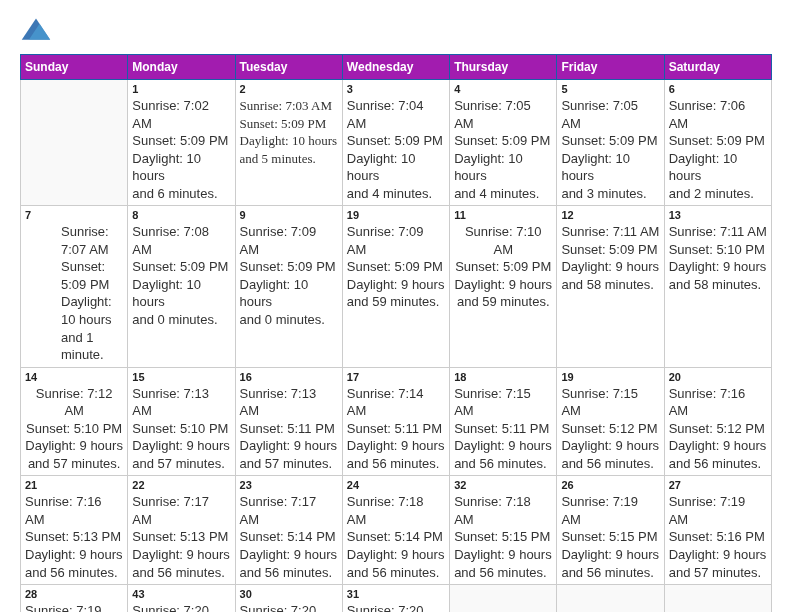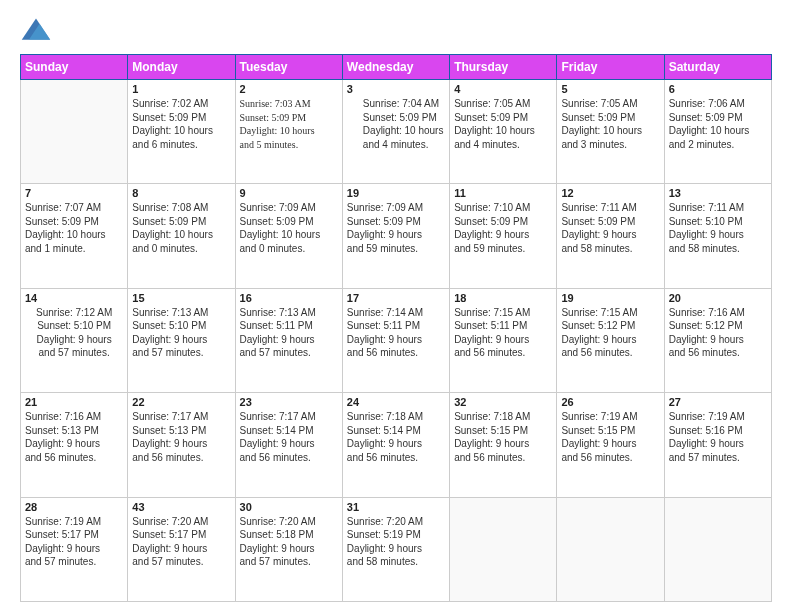--- a/index.html
+++ b/index.html
@@ -52,21 +52,21 @@
       color: #444;
     }
     .calendar {
       flex: 1;
       border: 1px solid #ccc;
       border-collapse: collapse;
       width: 100%;
       table-layout: fixed;
     }
     .calendar th {
-      background: #d946ef;
+      background: #a21caf;
       color: #fff;
       font-size: 12px;
       font-weight: bold;
       padding: 5px 4px;
       border: 1px solid #1a5fa8;
       text-align: left;
     }
     .calendar td {
       border: 1px solid #ccc;
       vertical-align: top;
@@ -77,21 +77,21 @@
       width: 113px;
     }
     .day-num {
       font-size: 11px;
       font-weight: bold;
       color: #222;
       display: block;
       margin-bottom: 2px;
     }
     .day-info {
-      font-size: 10px;
+      font-size: 13px;
       color: #333;
       line-height: 1.35;
     }
     .empty { background: #f9f9f9; }
   </style>
 </head>
 <body>
 
 <div class="page">
   <div class="header">
@@ -135,21 +135,21 @@
           </td>
           <td>
             <span class="day-num">2</span>
             <div class="day-info" style="white-space: pre-line; font-family: Liberation Serif, serif;">Sunrise: 7:03 AM
 Sunset: 5:09 PM
 Daylight: 10 hours
 and 5 minutes.</div>
           </td>
           <td>
             <span class="day-num">3</span>
-            <div class="day-info" style="white-space: pre-line; margin-left: 16px;">Sunrise: 7:04 AM
+            <div class="day-info" style="white-space: pre-line;">Sunrise: 7:04 AM
 Sunset: 5:09 PM
 Daylight: 10 hours
 and 4 minutes.</div>
           </td>
           <td>
             <span class="day-num">4</span>
             <div class="day-info" style="white-space: pre-line;">Sunrise: 7:05 AM
 Sunset: 5:09 PM
 Daylight: 10 hours
 and 4 minutes.</div>
@@ -165,21 +165,21 @@
             <span class="day-num">6</span>
             <div class="day-info" style="white-space: pre-line;">Sunrise: 7:06 AM
 Sunset: 5:09 PM
 Daylight: 10 hours
 and 2 minutes.</div>
           </td>
         </tr>
         <tr>
           <td>
             <span class="day-num">7</span>
-            <div class="day-info" style="white-space: pre-line;">Sunrise: 7:07 AM
+            <div class="day-info" style="white-space: pre-line; margin-left: 36px;">Sunrise: 7:07 AM
 Sunset: 5:09 PM
 Daylight: 10 hours
 and 1 minute.</div>
           </td>
           <td>
             <span class="day-num">8</span>
             <div class="day-info" style="white-space: pre-line;">Sunrise: 7:08 AM
 Sunset: 5:09 PM
 Daylight: 10 hours
 and 0 minutes.</div>
@@ -193,21 +193,21 @@
           </td>
           <td>
             <span class="day-num">19</span>
             <div class="day-info" style="white-space: pre-line;">Sunrise: 7:09 AM
 Sunset: 5:09 PM
 Daylight: 9 hours
 and 59 minutes.</div>
           </td>
           <td>
             <span class="day-num">11</span>
-            <div class="day-info" style="white-space: pre-line;">Sunrise: 7:10 AM
+            <div class="day-info" style="white-space: pre-line; text-align: center;">Sunrise: 7:10 AM
 Sunset: 5:09 PM
 Daylight: 9 hours
 and 59 minutes.</div>
           </td>
           <td>
             <span class="day-num">12</span>
             <div class="day-info" style="white-space: pre-line;">Sunrise: 7:11 AM
 Sunset: 5:09 PM
 Daylight: 9 hours
 and 58 minutes.</div>

